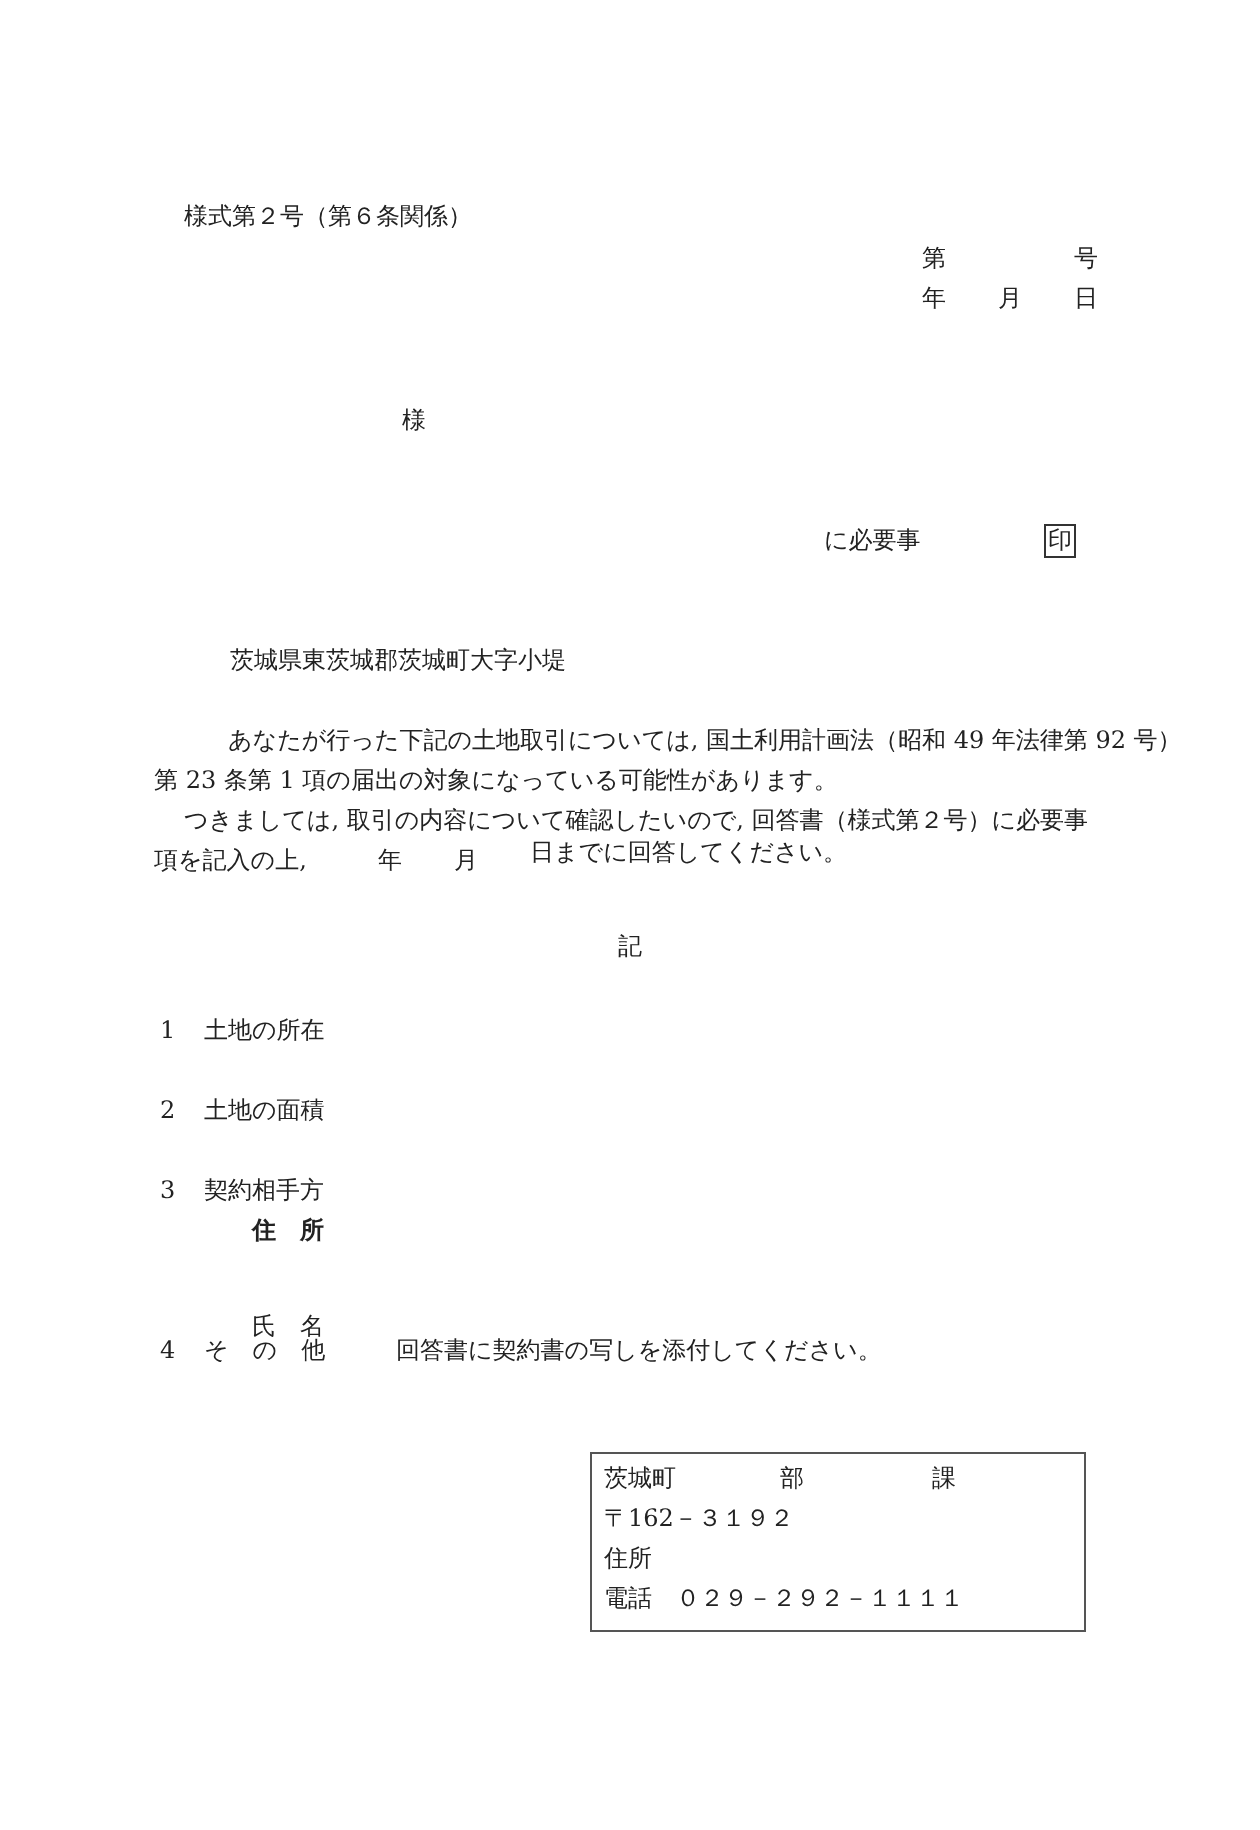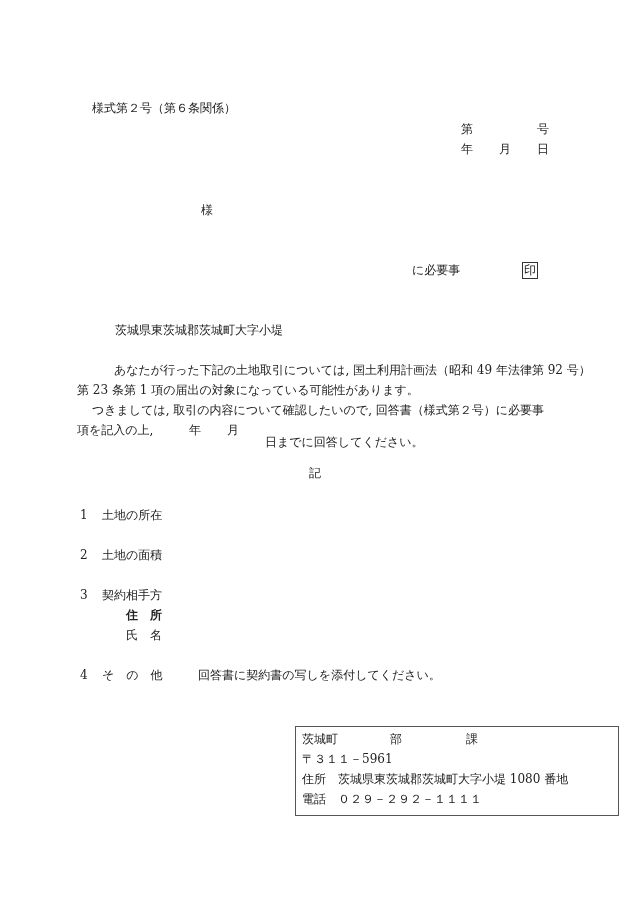--- a/index.html
+++ b/index.html
@@ -7,21 +7,21 @@
     width: 630px; height: 915px; position: relative; overflow: hidden;
     font-family: "DejaVu Serif", "Liberation Serif", serif;
     color: #222222; font-size: 12px;
   }
   .abs { position: absolute; white-space: nowrap; line-height: 16px; }
   .stamp {
     display: inline-block; border: 1px solid #333; padding: 0 1px;
     line-height: 15px; font-size: 12px;
   }
   .contact-box {
-    position: absolute; left: 295px; top: 726px; width: 324px; height: 90px;
+    position: absolute; left: 295px; top: 726px; width: 248px; height: 90px;
     border: 1px solid #555; box-sizing: border-box;
   }
   .contact-box .line { position: absolute; left: 6px; white-space: nowrap; line-height: 16px; }
 </style>
 </head>
 <body>
 
 <div>
 
   <div class="abs" style="left:92px; top:100px;">様式第２号（第６条関係）</div>
@@ -41,43 +41,42 @@
   </div>
 
   <div class="abs" style="left:115px; top:322px;">茨城県東茨城郡茨城町大字小堤</div>
 
   <div class="abs" style="left:92px; top:362px;margin-left:22px;">あなたが行った下記の土地取引については, 国土利用計画法（昭和 49 年法律第 92 号）</div>
   <div class="abs" style="left:77px; top:382px;">第 23 条第 1 項の届出の対象になっている可能性があります。</div>
   <div class="abs" style="left:92px; top:402px;">つきましては, 取引の内容について確認したいので, 回答書（様式第２号）に必要事</div>
   <div class="abs" style="left:77px; top:422px;">項を記入の上,</div>
   <div class="abs" style="left:189px; top:422px;">年</div>
   <div class="abs" style="left:227px; top:422px;">月</div>
-  <div class="abs" style="left:265px; top:434px;">日までに回答してください。</div>
+  <div class="abs" style="left:265px; top:418px;">日までに回答してください。</div>
 
   <div class="abs" style="left:309px; top:465px;">記</div>
 
   <div class="abs" style="left:80px; top:507px;">1</div>
   <div class="abs" style="left:102px; top:507px;">土地の所在</div>
 
   <div class="abs" style="left:80px; top:547px;">2</div>
   <div class="abs" style="left:102px; top:547px;">土地の面積</div>
 
   <div class="abs" style="left:80px; top:587px;">3</div>
   <div class="abs" style="left:102px; top:587px;text-align:right;">契約相手方</div>
   <div class="abs" style="left:126px; top:607px;font-weight:bold;">住　所</div>
-  <div class="abs" style="left:126px; top:627px;">氏　名</div>
+  <div class="abs" style="left:126px; top:655px;">氏　名</div>
 
   <div class="abs" style="left:80px; top:667px;">4</div>
   <div class="abs" style="left:102px; top:667px;">そ　の　他</div>
   <div class="abs" style="left:198px; top:667px;text-align:right;">回答書に契約書の写しを添付してください。</div>
 
   <div class="contact-box">
     <div class="line" style="top:4px;">茨城町</div>
     <div class="line" style="left:94px; top:4px;">部</div>
     <div class="line" style="left:170px; top:4px;">課</div>
-    <div class="line" style="top:24px;">〒３１１－5961</div>
+    <div class="line" style="top:24px;">〒162－３１９２</div>
     <div class="line" style="top:44px;">住所</div>
-    <div class="line" style="left:42px; top:44px;">茨城県東茨城郡茨城町大字小堤 1080 番地</div>
     <div class="line" style="top:64px;">電話</div>
     <div class="line" style="left:42px; top:64px;">０２９－２９２－１１１１</div>
   </div>
 
 </div>
 
 </body></html>

